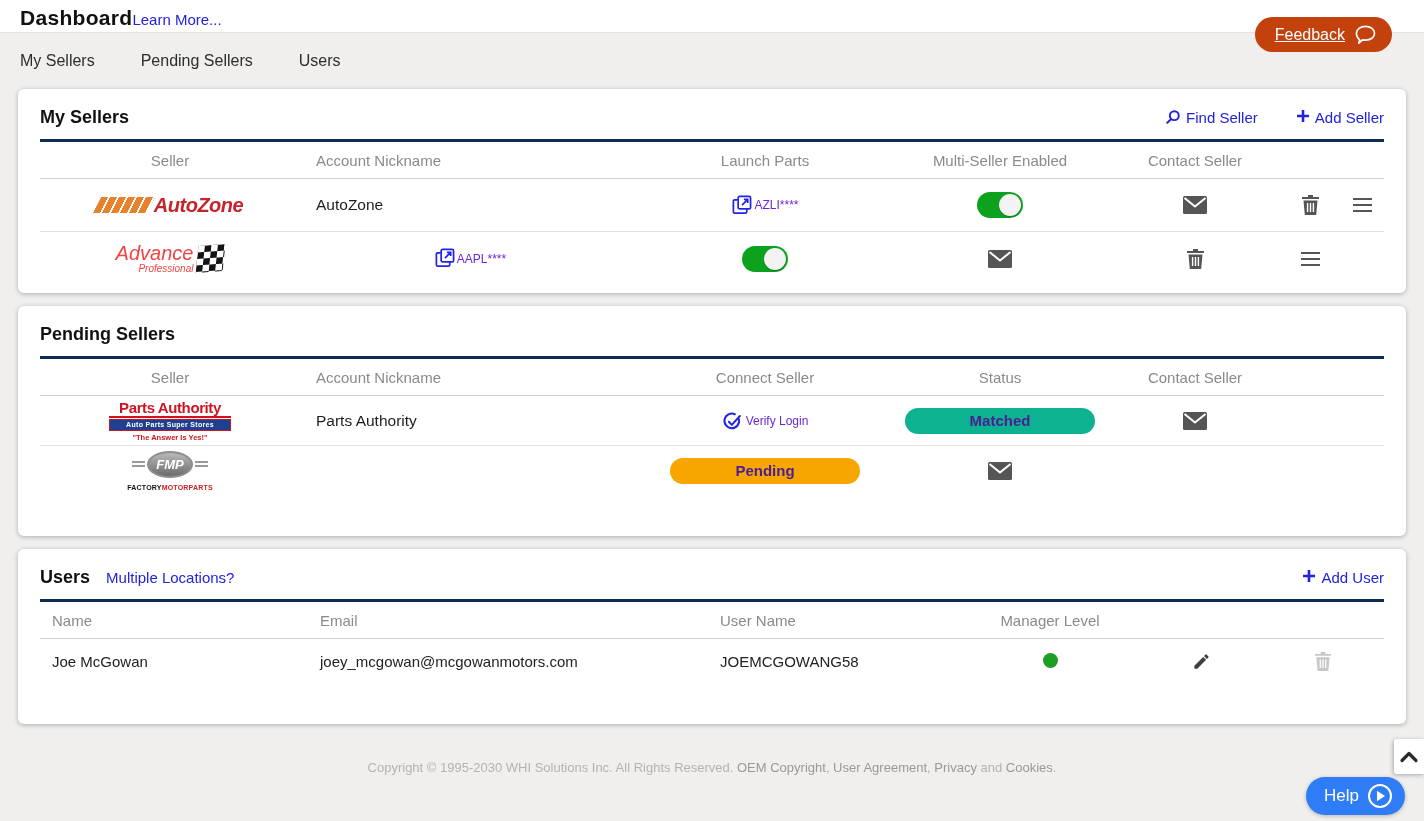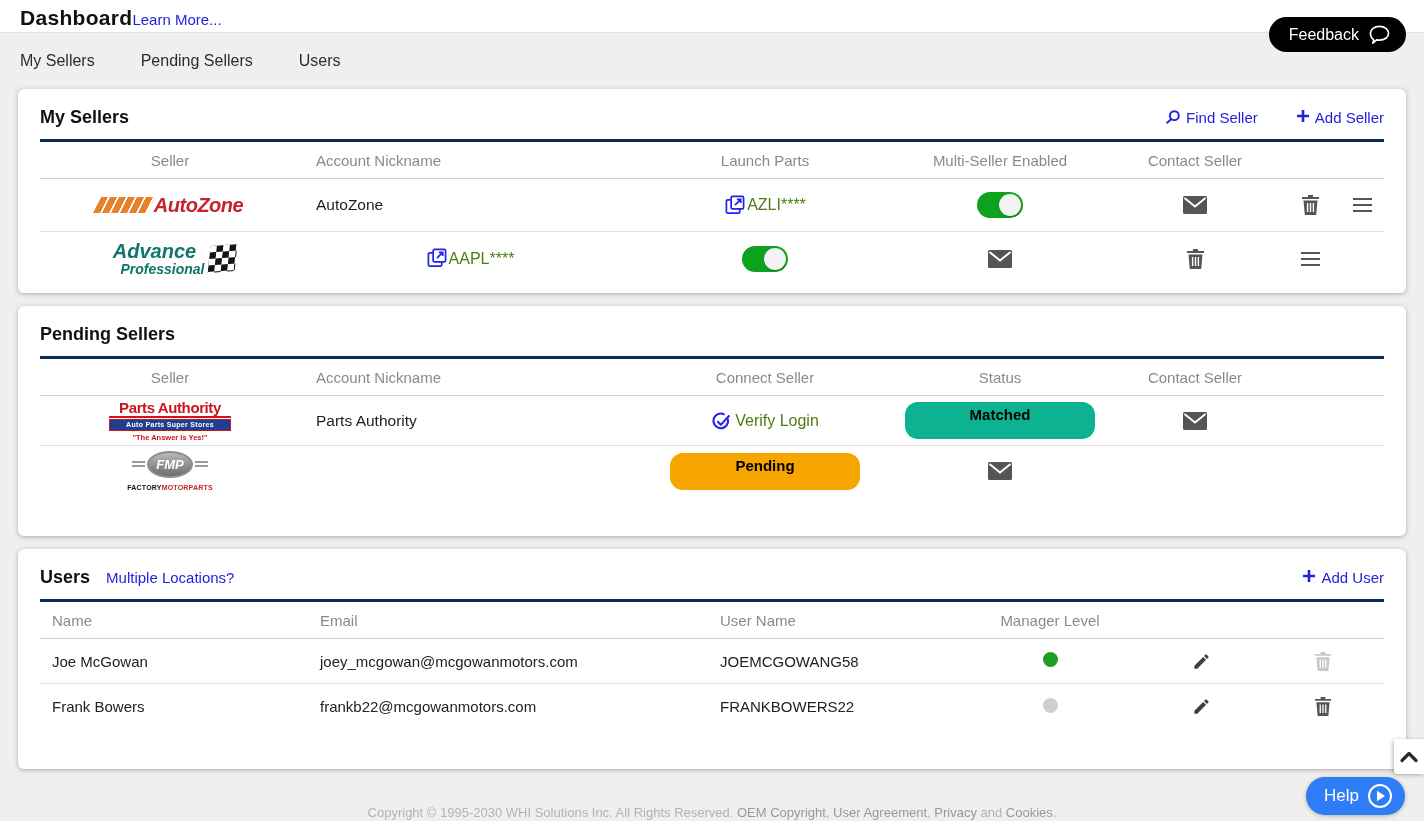--- a/index.html
+++ b/index.html
@@ -6,23 +6,23 @@
   html,body { margin:0; padding:0; }
   body {
     width:1424px; height:821px; overflow:hidden; position:relative;
     background:#f0efed; font-family:"Liberation Sans", sans-serif; color:#222;
   }
   
   .topbar { background:#fff; height:33px; display:flex; align-items:baseline; padding:6px 0 0 20px; border-bottom:1px solid #e3e2e0; }
   .app-title { font-size:21px; font-weight:bold; color:#111; letter-spacing:.3px; }
   .learn-more { color:#2222dd; font-size:15px; cursor:pointer; }
   .feedback-btn {
-    position:absolute; top:17px; right:18px; z-index:20;
-    background:#000000; color:#fff; height:35px; border-radius:18px;
-    display:flex; align-items:center; gap:9px; padding:0 15px 0 20px; font-size:16px; cursor:pointer;
+    position:absolute; top:17px; right:32px; z-index:20;
+    background:#c2410c; color:#fff; height:35px; border-radius:18px;
+    display:flex; align-items:center; gap:9px; padding:0 15px 0 20px; font-size:16px; cursor:pointer;text-decoration:underline;
   }
   
   .tabbar { height:56px; display:flex; align-items:center; gap:46px; padding-left:20px; font-size:16px; color:#2d2d2d; }
   .tab { cursor:pointer; }
   
   .card { background:#fff; margin:0 18px 13px; border-radius:6px; box-shadow:0 1px 5px rgba(0,0,0,.28); padding:0 22px 8px; }
   .card.pad-lg { padding-bottom:40px; }
   .card-head { display:flex; align-items:center; gap:16px; padding:18px 0 11px; }
   .card-title { font-size:18px; font-weight:bold; color:#111; }
   .card-actions { margin-left:auto; display:flex; gap:38px; align-items:center; }
@@ -37,40 +37,40 @@
   .trow:last-child { border-bottom:none; }
   .grid-ms.trow { height:53px; }
   .grid-ps.trow { height:50px; }
   .grid-us.trow { height:45px; font-size:15px; }
   .cc { justify-self:center; text-align:center; }
   .pl16 { padding-left:16px; }
   .pl12 { padding-left:12px; }
   .pl10 { padding-left:10px; }
   .cell-text { font-size:15.5px; color:#1e1e1e; }
   
-  .row-link { display:flex; align-items:center; gap:2px; color:#4d7c0f; font-size:16px; cursor:pointer; }
+  .row-link { display:flex; align-items:center; gap:2px; color:#6d28d9; font-size:12px; cursor:pointer; }
   
   .toggle { width:46px; height:26px; border-radius:14px; background:#0ca21e; position:relative; cursor:pointer; }
   .toggle .knob { position:absolute; top:2px; right:2px; width:22px; height:22px; border-radius:50%; background:#f3f3f3; box-shadow:0 1px 1px rgba(0,0,0,.25); }
   
-  .badge { display:inline-block; min-width:190px; padding:4px 0 16px; border-radius:13px; color:#000000; font-size:15px; font-weight:bold; text-align:center; }
+  .badge { display:inline-block; min-width:190px; padding:4px 0 5px; border-radius:13px; color:#4c1d95; font-size:15px; font-weight:bold; text-align:center; }
   
   .icon-btn { cursor:pointer; display:flex; align-items:center; justify-content:center; color:#555; }
   .icon-btn.disabled { color:#c7c7c7; cursor:default; }
   .ham { display:flex; flex-direction:column; gap:4px; width:19px; cursor:pointer; }
   .ham span { height:2px; background:#555; }
   .mgr-dot { width:15px; height:15px; border-radius:50%; display:inline-block; }
   
   .logo-az { display:flex; align-items:center; gap:3px; }
   .az-stripes { width:54px; height:16px; transform:skew(-28deg); background:repeating-linear-gradient(90deg,#e8812b 0 7px,#fff 7px 9px); }
   .az-text { color:#c6242d; font-style:italic; font-weight:800; font-size:20px; letter-spacing:-.5px; }
   .logo-adv { display:flex; align-items:center; gap:4px; }
-  .adv-txt { color:#0f766e; font-style:italic; font-weight:700; line-height:1; text-align:center; }
+  .adv-txt { color:#ef4444; font-style:italic; font-weight:400; line-height:1; text-align:right; }
   .adv-l1 { font-size:20px; }
-  .adv-l2 { font-size:14px; margin-top:1px;margin-left:16px; }
+  .adv-l2 { font-size:10px; margin-top:1px;margin-left:16px; }
   .adv-flag { width:27px; height:27px; background:repeating-conic-gradient(#141414 0% 25%, #fff 0% 50%); background-size:13px 13px; transform:skew(-6deg,-4deg); }
   .logo-pa { width:122px; text-align:center; line-height:1; }
   .pa-title { color:#cc1520; font-weight:800; font-size:15px; letter-spacing:-.4px; border-bottom:2px solid #cc1520; padding-bottom:1px; white-space:nowrap; }
   .pa-banner { background:#20408f; border:1px solid #cc1520; color:#fff; font-size:7px; font-weight:bold; padding:1px 0 2px; margin-top:1px; letter-spacing:.3px; }
   .pa-tag { color:#cc1520; font-size:7.5px; font-weight:bold; margin-top:3px; }
   .logo-fmp { display:flex; flex-direction:column; align-items:center; }
   .fmp-top { display:flex; align-items:center; gap:2px; }
   .fmp-wing { width:13px; height:8px; background:repeating-linear-gradient(#9a9a9a 0 2px,#fff 2px 4px); }
   .fmp-badge { width:46px; height:27px; border-radius:50%; background:linear-gradient(#b9b9b9,#6c6c6c); border:2px solid #8e8e8e; color:#fff; font-style:italic; font-weight:800; font-size:13px; display:flex; align-items:center; justify-content:center; }
   .fmp-brand { font-size:7px; font-weight:800; margin-top:6px; letter-spacing:.2px; }
@@ -334,41 +334,20 @@
     <span class="cc icon-btn disabled">
       <span style="display:flex">
         <svg width="16" height="19" viewBox="0 0 17 20" fill="currentColor">
             <path d="M6 0h5v2h6v2H0V2h6zM1.5 5.5h14L14.2 20H2.8z"></path>
             <path d="M5.6 8v9M8.5 8v9M11.4 8v9" stroke="#fff" stroke-width="1.4" fill="none"></path>
           </svg>
       </span>
     </span>
   </div>
 
-  <div class="grid-us trow">
-    <span class="pl12">Frank Bowers</span>
-    <span class="pl10">frankb22@mcgowanmotors.com</span>
-    <span class="pl10">FRANKBOWERS22</span>
-    <span class="cc"><span class="mgr-dot" style="background:#cfcfcf"></span></span>
-    <span class="cc icon-btn">
-      <span style="display:flex">
-        <svg width="19" height="19" viewBox="0 0 24 24" fill="#3f3f3f">
-            <path d="M3 17.3V21h3.7L17.8 9.9 14.1 6.2 3 17.3zM20.7 7c.4-.4.4-1 0-1.4l-2.3-2.3c-.4-.4-1-.4-1.4 0l-1.8 1.8 3.7 3.7L20.7 7z"></path>
-          </svg>
-      </span>
-    </span>
-    <span class="cc icon-btn">
-      <span style="display:flex">
-        <svg width="16" height="19" viewBox="0 0 17 20" fill="currentColor">
-            <path d="M6 0h5v2h6v2H0V2h6zM1.5 5.5h14L14.2 20H2.8z"></path>
-            <path d="M5.6 8v9M8.5 8v9M11.4 8v9" stroke="#fff" stroke-width="1.4" fill="none"></path>
-          </svg>
-      </span>
-    </span>
-  </div>
 </div>
 
 <div class="footer">
   <span>Copyright © 1995-2030 WHI Solutions Inc. All Rights Reserved. </span><span class="flink">OEM Copyright</span><span>, </span><span class="flink">User Agreement</span><span>, </span><span class="flink">Privacy</span><span> and </span><span class="flink">Cookies</span><span>.</span>
 </div>
 
 <div class="scrolltop-btn">
   <span style="display:flex">
     <svg width="20" height="13" viewBox="0 0 20 13" fill="none" stroke="#2b2b2b" stroke-width="3.2" stroke-linecap="round" stroke-linejoin="round">
         <path d="M3 10.5 10 3.5 17 10.5"></path>

